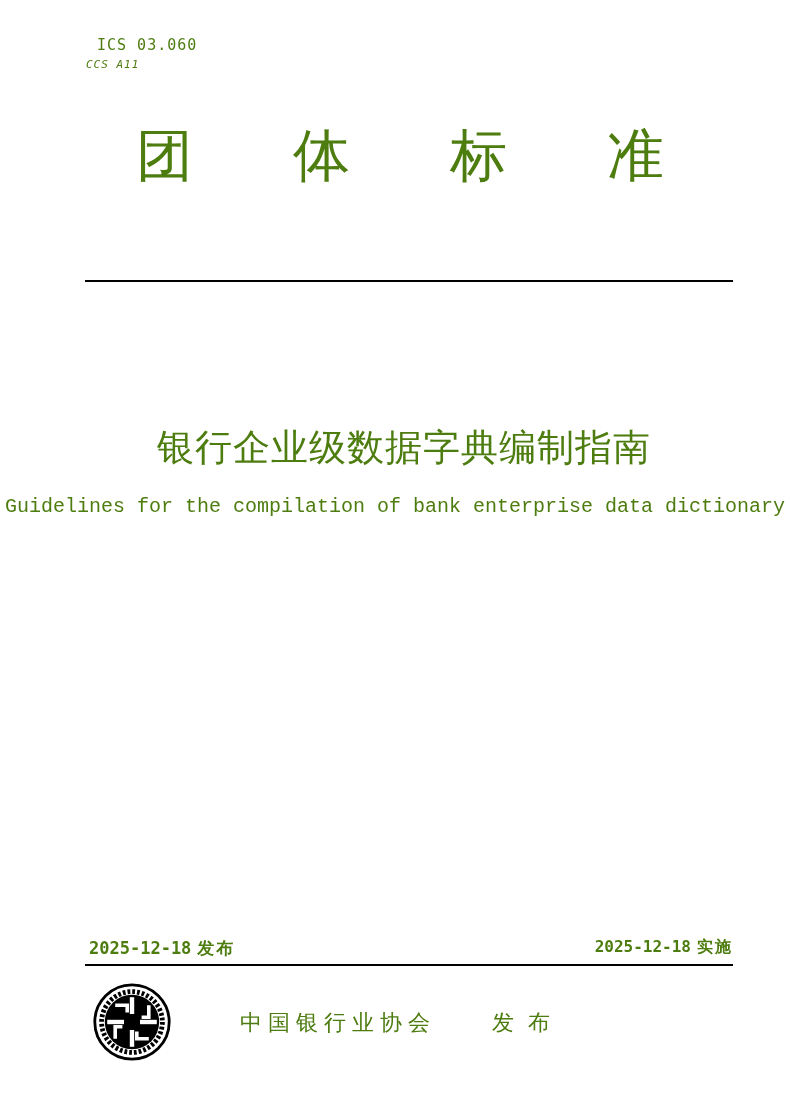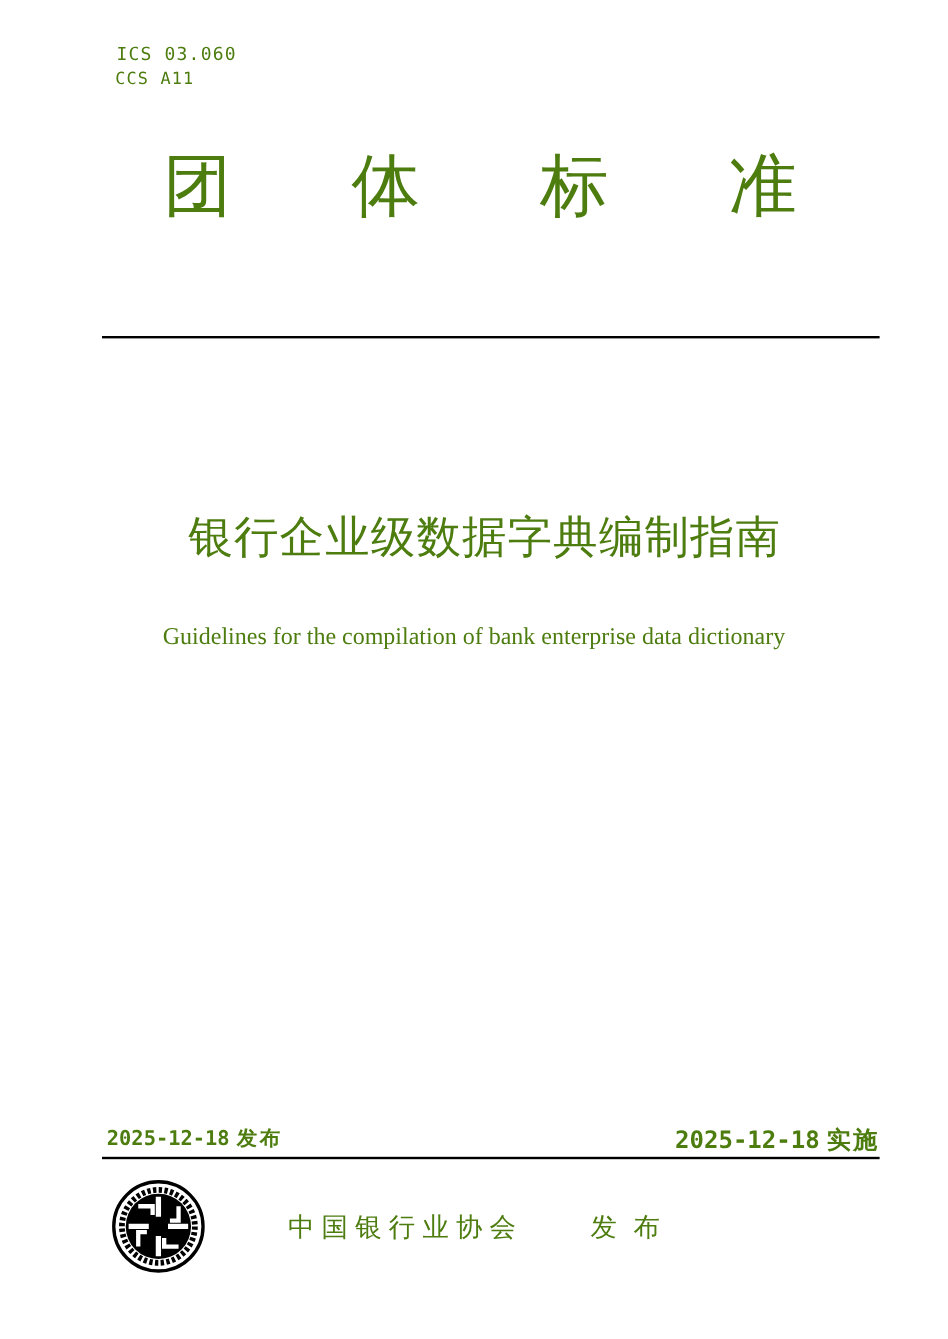--- a/index.html
+++ b/index.html
@@ -3,39 +3,39 @@
 <meta charset="utf-8">
 <style>
   html,body{margin:0;padding:0;background:#888;}
   .page{
     position:relative;width:790px;height:1116px;margin:0 auto;
     background:#ffffff;color:#4d7c0f;overflow:hidden;
     font-family:"Liberation Sans",sans-serif;
   }
   .mono{font-family:"DejaVu Sans Mono","Liberation Sans",sans-serif;}
   .ics{position:absolute;left:97px;top:36px;font-size:15px;letter-spacing:1px;}
-  .ccs{position:absolute;left:96px;top:58px;font-size:14px;letter-spacing:1px;}
+  .ccs{position:absolute;left:86px;top:58px;font-size:11px;letter-spacing:1px;font-style:italic;}
   .std-type{
     position:absolute;left:136px;top:124px;font-size:57px;line-height:1.1;
     letter-spacing:100px;white-space:nowrap;font-weight:500;
   }
   .std-no{position:absolute;right:77px;top:210px;font-size:20px;white-space:nowrap;}
   .rule{position:absolute;left:85px;width:648px;height:0;border-top:2px solid #000;}
   .rule-top{top:280px;}
   .rule-dates{top:964px;}
   .title-cn{
     position:absolute;left:0;right:10px;top:423px;text-align:center;
     font-size:37px;font-weight:normal;letter-spacing:1px;margin-left:28px;
   }
   .title-en{
-    position:absolute;left:0;right:0;top:520px;text-align:center;
-    font-size:20px;font-family:Liberation Serif, serif;
+    position:absolute;left:0;right:0;top:495px;text-align:center;
+    font-size:20px;font-family:Liberation Mono, monospace;
   }
   .date-left{position:absolute;left:89px;top:937px;font-size:17px;font-weight:700;white-space:nowrap;}
-  .date-right{position:absolute;right:57px;top:937px;font-size:20px;font-weight:700;white-space:nowrap;}
+  .date-right{position:absolute;right:57px;top:937px;font-size:16px;font-weight:700;white-space:nowrap;}
   .date-label{font-family:"Liberation Sans",sans-serif;margin-left:6px;letter-spacing:2px;font-weight:600;}
   .logo{position:absolute;left:92px;top:982px;width:80px;height:80px;}
   .publisher-row{
     position:absolute;left:0;right:0;top:1008px;
     display:flex;justify-content:center;align-items:center;gap:62px;
   }
   .publisher{font-size:22px;letter-spacing:6px;margin-right:-6px;white-space:nowrap;}
   .publish-action{font-size:22px;letter-spacing:14px;margin-right:-14px;white-space:nowrap;}
 </style>
 </head>

